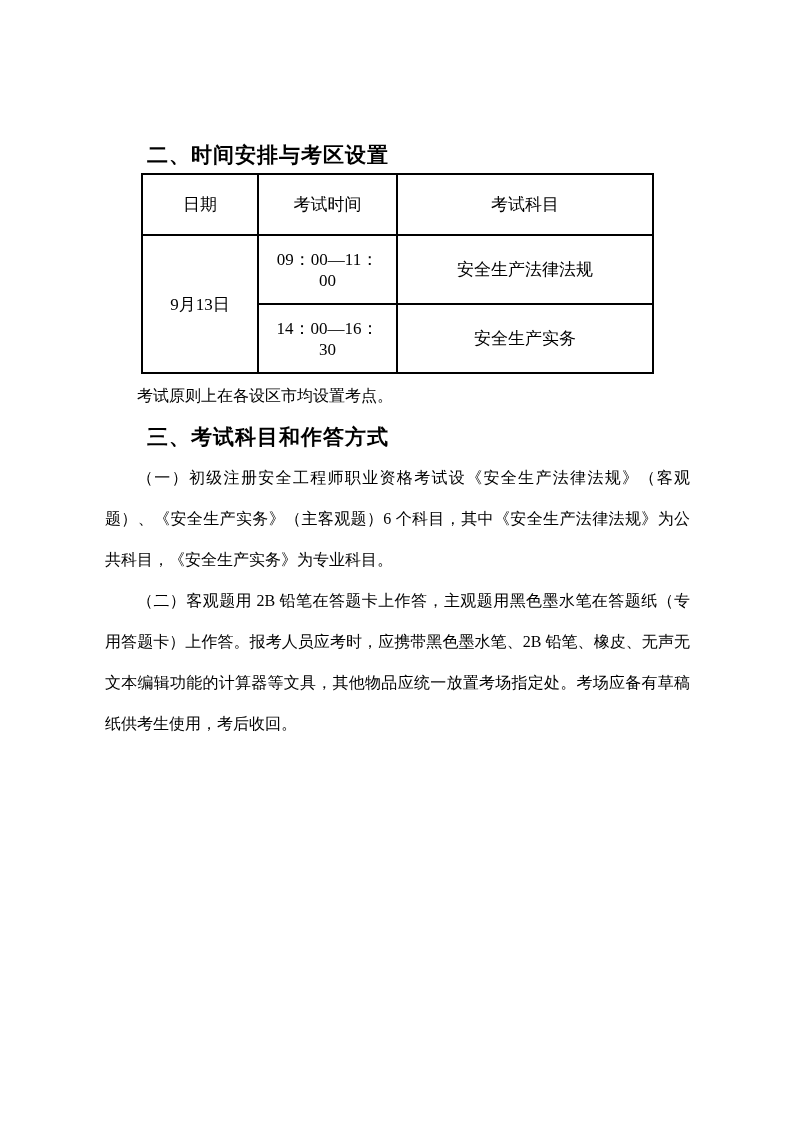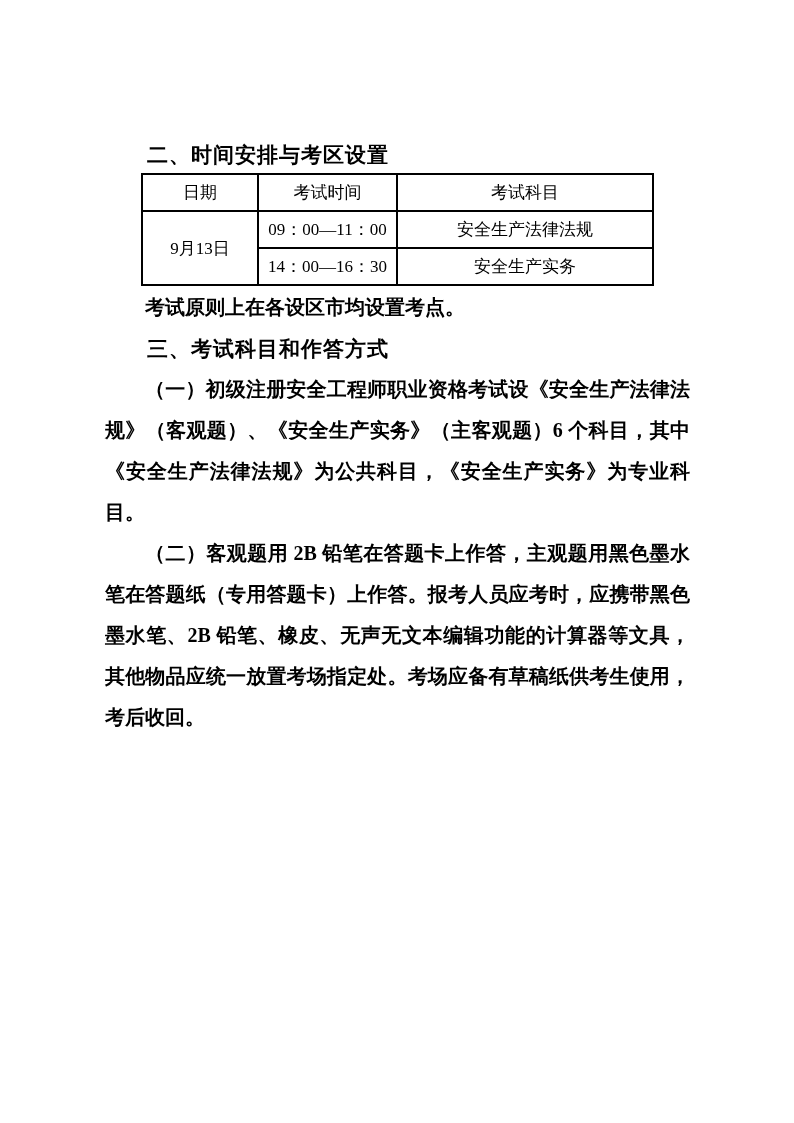--- a/index.html
+++ b/index.html
@@ -40,36 +40,35 @@
     margin: 5px 0 0 36px;
     font-family: "Liberation Serif", serif;
     font-size: 17px;
     color: #000000;
   }
   table.schedule th,
   table.schedule td {
     border: 2px solid #000000;
     text-align: center;
     vertical-align: middle;
-    padding: 0;
+    padding: 12px;
     height: 35px;
     font-weight: normal;
     font-size: 17px;
   }
   td.thin-bottom { border-bottom-width: 1px; margin-left: 28px; }
   td.thin-top    { border-top-width: 1px; }
   .body {
-    font-size: 20px;
+    font-size: 16px;
     line-height: 41px;
     margin: 0;
     text-indent: 2em;
     text-align: justify;
     text-justify: inter-character;
     color: #000000;
-    font-weight: bold;
   }
   .body.first-after-table {
     margin-top: 1px;
   }
 </style>
 </head>
 <body>
 
 <div class="page">
   <div class="content">

